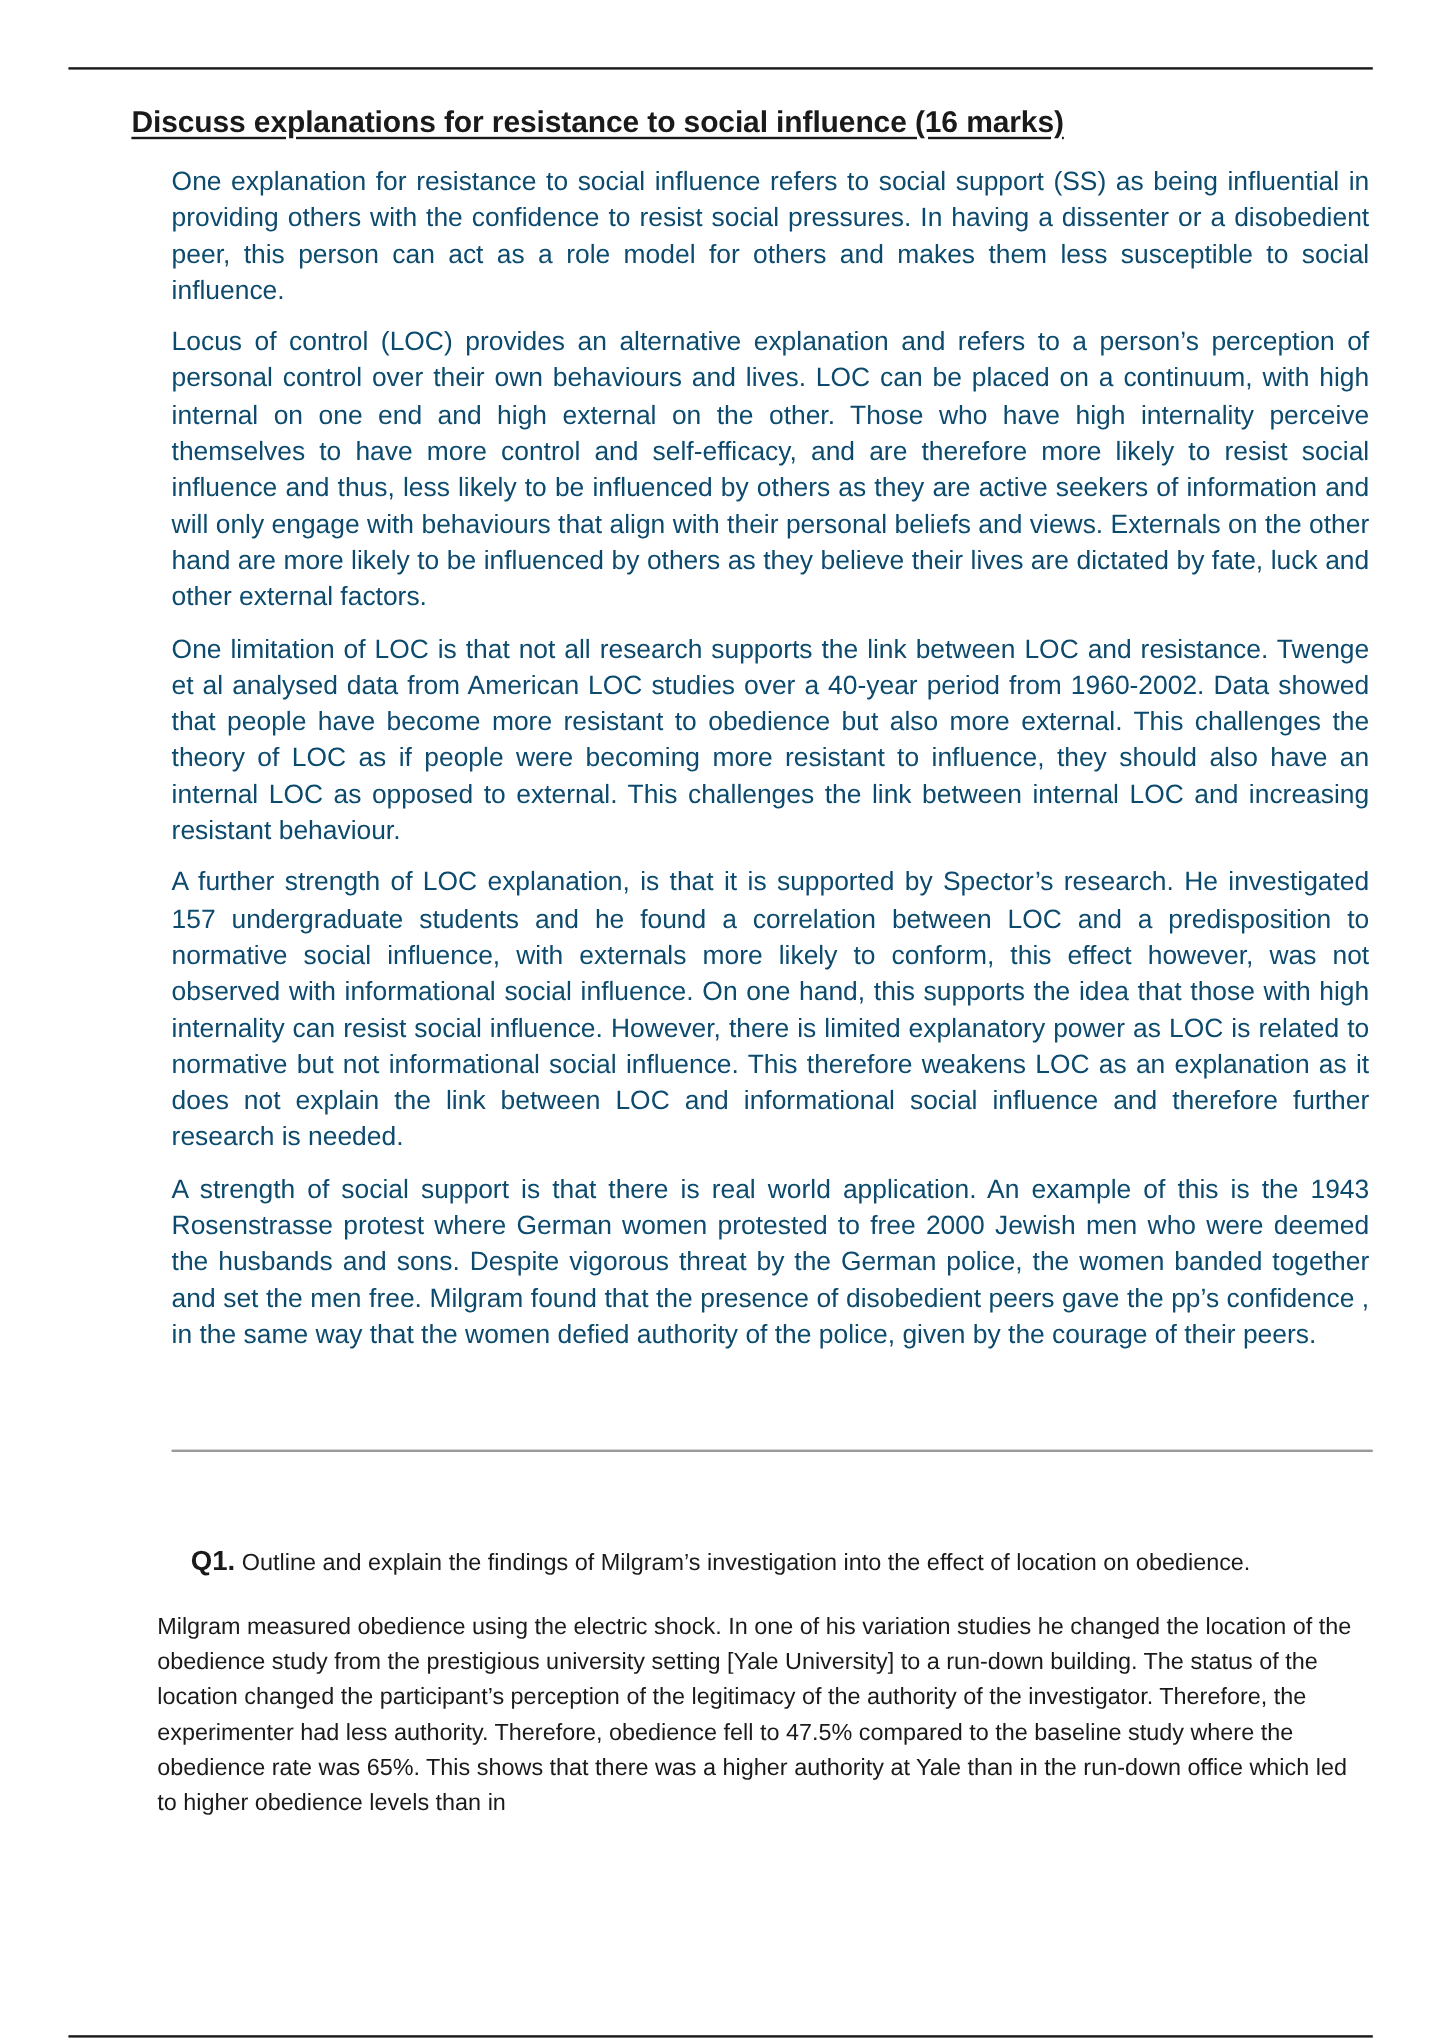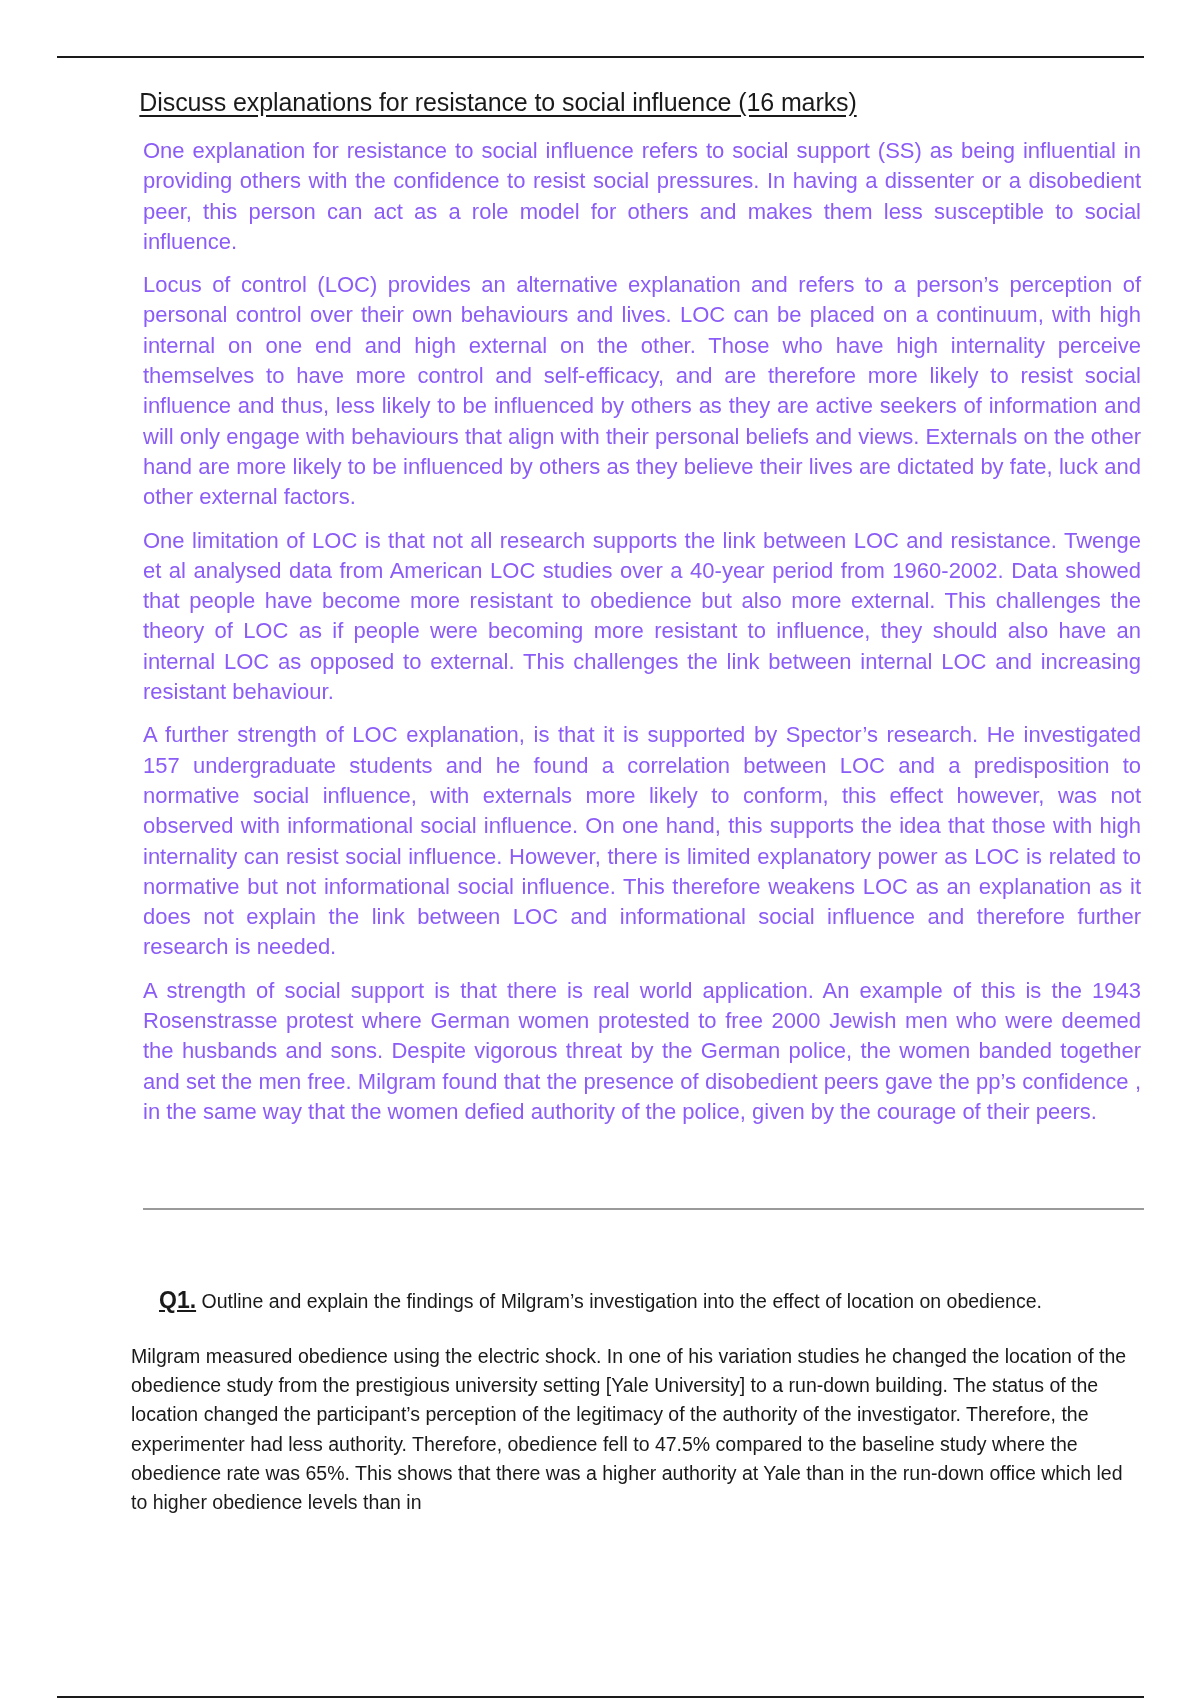--- a/index.html
+++ b/index.html
@@ -31,39 +31,39 @@
       height: 2px;
       background: #1a1a1a;
     }
     .title {
       position: absolute;
       left: 0;
       top: 86px;
       width: 996px;
       text-align: center;
       font-size: 25px;
-      font-weight: normal;
+      font-weight: bold;
       text-decoration: underline;
       text-underline-offset: 4px;
       letter-spacing: -0.1px;
       line-height: 32px;
       margin: 0;
     }
     .essay {
       position: absolute;
       left: 143px;
       top: 136px;
       width: 998px;
     }
     .essay p {
       margin: 0 0 13px 0;
       font-size: 22px;
       line-height: 30.3px;
       text-align: justify;
-      color: #8b5cf6;
+      color: #0c4a6e;
     }
     .rule-mid {
       position: absolute;
       left: 143px;
       top: 1208px;
       width: 1001px;
       height: 2px;
       background: #9a9a9a;
     }
     .question {
@@ -71,21 +71,20 @@
       left: 159px;
       top: 1287px;
       width: 900px;
       font-size: 19.5px;
       line-height: 26px;
       color: #1a1a1a;
     }
     .question .qnum {
       font-weight: bold;
       font-size: 23px;
-      text-decoration: underline;
     }
     .answer {
       position: absolute;
       left: 131px;
       top: 1342px;
       width: 1000px;
       font-size: 19.5px;
       line-height: 29.2px;
       color: #1a1a1a;
       margin: 0;

